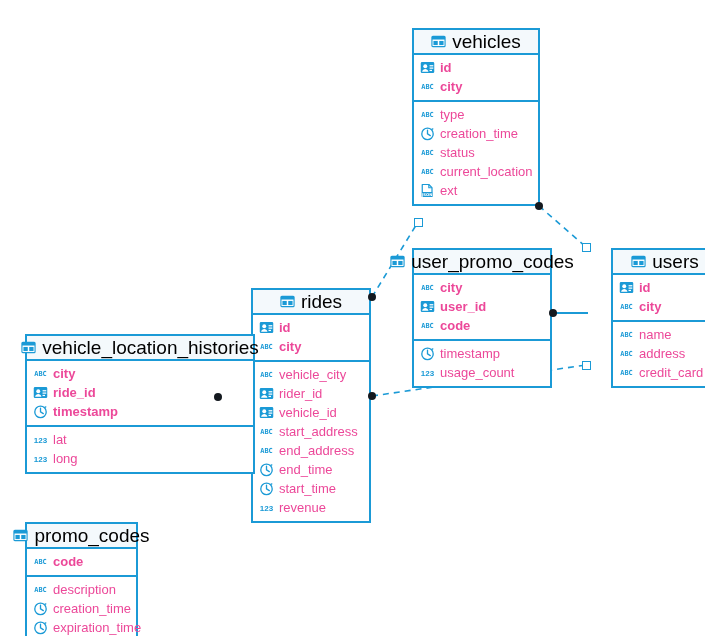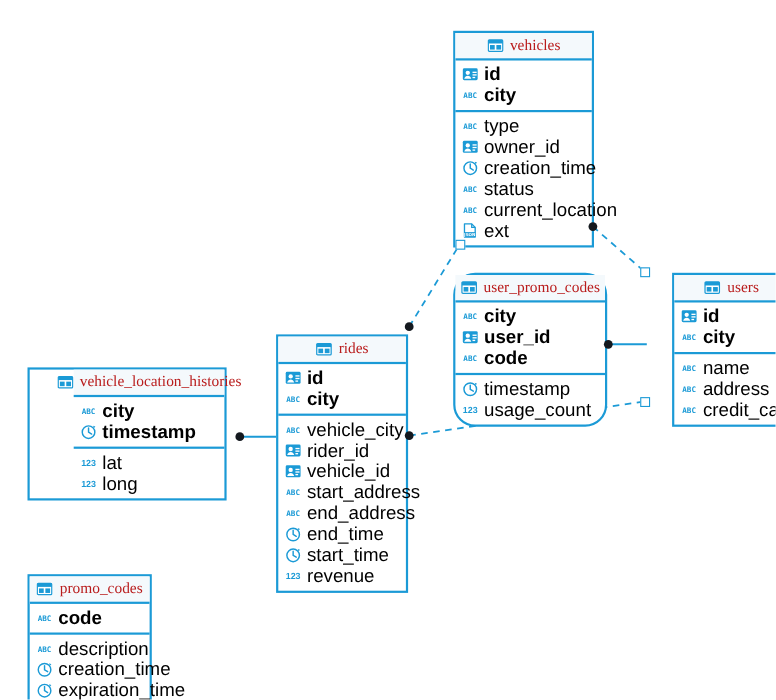--- a/index.html
+++ b/index.html
@@ -26,40 +26,39 @@
     border-bottom: 2px solid #1b9ad6;
     height: 25px;
     display: flex;
     align-items: center;
     justify-content: center;
     gap: 6px;
     padding: 0 6px;
     box-sizing: border-box;
   }
   .tbl-title {
-    font-size: 14px;
-    color: #b91c1c;
+    font-size: 19px;
+    color: #000000;
     white-space: nowrap;
-    font-family: Liberation Serif, serif;
   }
   .tbl-section {
     padding: 3px 0 4px 0;
   }
   .tbl-section.keys { border-bottom: 2px solid #1b9ad6; }
   .field-row {
     display: flex;
     align-items: center;
     gap: 5px;
     padding: 0 6px;
     height: 19px;
     box-sizing: border-box;
   }
   .field-name {
-    font-size: 17px;
-    color: #000000;
+    font-size: 13px;
+    color: #ec4899;
     white-space: nowrap;
     line-height: 19px;
   }
   .field-row.pk .field-name { font-weight: bold; }
 
   .ico { width: 15px; height: 15px; flex: 0 0 15px; display:block; }
 
   
   .ep { position: absolute; }
   .ep-dot {
@@ -127,33 +126,20 @@
           <span>
             <svg class="ico" viewBox="0 0 16 16" width="15" height="15" xmlns="http://www.w3.org/2000/svg">
               <text x="8" y="11" text-anchor="middle" font-family="DejaVu Sans Mono, monospace" font-size="7.4" font-weight="bold" fill="#1b9ad6">ABC</text>
             </svg>
           </span>
           <span class="field-name">type</span>
         </div>
         <div class="field-row">
           <span>
             <svg class="ico" viewBox="0 0 16 16" width="15" height="15" xmlns="http://www.w3.org/2000/svg">
-              <rect x="0.8" y="2.2" width="14.4" height="11.6" rx="1.4" fill="#1b9ad6"></rect>
-              <circle cx="5.6" cy="6.6" r="2.1" fill="#ffffff"></circle>
-              <path d="M2.2 12.4c0.5-2 1.9-2.9 3.4-2.9s2.9 0.9 3.4 2.9z" fill="#ffffff"></path>
-              <rect x="10.2" y="5.5" width="4.0" height="1.3" fill="#ffffff"></rect>
-              <rect x="10.2" y="8.0" width="4.0" height="1.3" fill="#ffffff"></rect>
-              <rect x="10.2" y="10.5" width="2.6" height="1.3" fill="#ffffff"></rect>
-            </svg>
-          </span>
-          <span class="field-name">owner_id</span>
-        </div>
-        <div class="field-row">
-          <span>
-            <svg class="ico" viewBox="0 0 16 16" width="15" height="15" xmlns="http://www.w3.org/2000/svg">
               <circle cx="8" cy="8.4" r="6.1" fill="#ffffff" stroke="#1b9ad6" stroke-width="1.4"></circle>
               <path d="M8 4.4 L8 8.4 L11 10.2" fill="none" stroke="#1b9ad6" stroke-width="1.4" stroke-linecap="round"></path>
               <path d="M12.4 2.2 L14.6 3.0 L13.2 4.6 Z" fill="#1b9ad6"></path>
             </svg>
           </span>
           <span class="field-name">creation_time</span>
         </div>
         <div class="field-row">
           <span>
             <svg class="ico" viewBox="0 0 16 16" width="15" height="15" xmlns="http://www.w3.org/2000/svg">
@@ -176,21 +162,21 @@
               <path d="M2.4 1.6 h7.0 l3.4 3.4 v9.4 h-10.4 z" fill="#ffffff" stroke="#1b9ad6" stroke-width="1.3" stroke-linejoin="round"></path>
               <path d="M9.4 1.6 v3.4 h3.4" fill="none" stroke="#1b9ad6" stroke-width="1.2"></path>
               <rect x="2.2" y="9.6" width="10.8" height="4.6" fill="#1b9ad6"></rect>
               <text x="7.6" y="13.4" text-anchor="middle" font-family="DejaVu Sans, sans-serif" font-size="4.0" font-weight="bold" fill="#ffffff">JSON</text>
             </svg>
           </span>
           <span class="field-name">ext</span>
         </div>
       </div>
     </div>
-    <div class="table-node" style="left: 412px; top: 248px; width: 140px; border-radius: 20px;">
+    <div class="table-node" style="left: 412px; top: 248px; width: 140px;">
       <div class="tbl-header">
         <span>
           <svg class="ico" viewBox="0 0 16 16" width="15" height="15" xmlns="http://www.w3.org/2000/svg">
             <rect x="1" y="2.5" width="14" height="11" rx="1" fill="#ffffff" stroke="#1b9ad6" stroke-width="1.2"></rect>
             <rect x="1" y="2.5" width="14" height="3.4" fill="#1b9ad6"></rect>
             <rect x="2.6" y="7.4" width="4.6" height="4.4" fill="#1b9ad6"></rect>
             <rect x="8.8" y="7.4" width="4.6" height="4.4" fill="#1b9ad6"></rect>
           </svg>
         </span>
         <span class="tbl-title">user_promo_codes</span>
@@ -302,21 +288,21 @@
         <div class="field-row">
           <span>
             <svg class="ico" viewBox="0 0 16 16" width="15" height="15" xmlns="http://www.w3.org/2000/svg">
               <text x="8" y="11" text-anchor="middle" font-family="DejaVu Sans Mono, monospace" font-size="7.4" font-weight="bold" fill="#1b9ad6">ABC</text>
             </svg>
           </span>
           <span class="field-name">credit_card</span>
         </div>
       </div>
     </div>
-    <div class="table-node" style="left: 251px; top: 304px; width: 120px;">
+    <div class="table-node" style="left: 251px; top: 288px; width: 120px;">
       <div class="tbl-header">
         <span>
           <svg class="ico" viewBox="0 0 16 16" width="15" height="15" xmlns="http://www.w3.org/2000/svg">
             <rect x="1" y="2.5" width="14" height="11" rx="1" fill="#ffffff" stroke="#1b9ad6" stroke-width="1.2"></rect>
             <rect x="1" y="2.5" width="14" height="3.4" fill="#1b9ad6"></rect>
             <rect x="2.6" y="7.4" width="4.6" height="4.4" fill="#1b9ad6"></rect>
             <rect x="8.8" y="7.4" width="4.6" height="4.4" fill="#1b9ad6"></rect>
           </svg>
         </span>
         <span class="tbl-title">rides</span>
@@ -418,40 +404,53 @@
         <div class="field-row">
           <span>
             <svg class="ico" viewBox="0 0 16 16" width="15" height="15" xmlns="http://www.w3.org/2000/svg">
               <text x="8" y="11.4" text-anchor="middle" font-family="Liberation Sans, sans-serif" font-size="8.6" font-weight="bold" fill="#1b9ad6">123</text>
             </svg>
           </span>
           <span class="field-name">revenue</span>
         </div>
       </div>
     </div>
-    <div class="table-node" style="left: 25px; top: 334px; width: 181px; padding-left: 40px;">
+    <div class="table-node" style="left: 25px; top: 334px; width: 230px;">
       <div class="tbl-header">
         <span>
           <svg class="ico" viewBox="0 0 16 16" width="15" height="15" xmlns="http://www.w3.org/2000/svg">
             <rect x="1" y="2.5" width="14" height="11" rx="1" fill="#ffffff" stroke="#1b9ad6" stroke-width="1.2"></rect>
             <rect x="1" y="2.5" width="14" height="3.4" fill="#1b9ad6"></rect>
             <rect x="2.6" y="7.4" width="4.6" height="4.4" fill="#1b9ad6"></rect>
             <rect x="8.8" y="7.4" width="4.6" height="4.4" fill="#1b9ad6"></rect>
           </svg>
         </span>
         <span class="tbl-title">vehicle_location_histories</span>
       </div>
       <div class="tbl-section keys">
         <div class="field-row pk">
           <span>
             <svg class="ico" viewBox="0 0 16 16" width="15" height="15" xmlns="http://www.w3.org/2000/svg">
               <text x="8" y="11" text-anchor="middle" font-family="DejaVu Sans Mono, monospace" font-size="7.4" font-weight="bold" fill="#1b9ad6">ABC</text>
             </svg>
           </span>
           <span class="field-name">city</span>
+        </div>
+        <div class="field-row pk">
+          <span>
+            <svg class="ico" viewBox="0 0 16 16" width="15" height="15" xmlns="http://www.w3.org/2000/svg">
+              <rect x="0.8" y="2.2" width="14.4" height="11.6" rx="1.4" fill="#1b9ad6"></rect>
+              <circle cx="5.6" cy="6.6" r="2.1" fill="#ffffff"></circle>
+              <path d="M2.2 12.4c0.5-2 1.9-2.9 3.4-2.9s2.9 0.9 3.4 2.9z" fill="#ffffff"></path>
+              <rect x="10.2" y="5.5" width="4.0" height="1.3" fill="#ffffff"></rect>
+              <rect x="10.2" y="8.0" width="4.0" height="1.3" fill="#ffffff"></rect>
+              <rect x="10.2" y="10.5" width="2.6" height="1.3" fill="#ffffff"></rect>
+            </svg>
+          </span>
+          <span class="field-name">ride_id</span>
         </div>
         <div class="field-row pk">
           <span>
             <svg class="ico" viewBox="0 0 16 16" width="15" height="15" xmlns="http://www.w3.org/2000/svg">
               <circle cx="8" cy="8.4" r="6.1" fill="#ffffff" stroke="#1b9ad6" stroke-width="1.4"></circle>
               <path d="M8 4.4 L8 8.4 L11 10.2" fill="none" stroke="#1b9ad6" stroke-width="1.4" stroke-linecap="round"></path>
               <path d="M12.4 2.2 L14.6 3.0 L13.2 4.6 Z" fill="#1b9ad6"></path>
             </svg>
           </span>
           <span class="field-name">timestamp</span>

